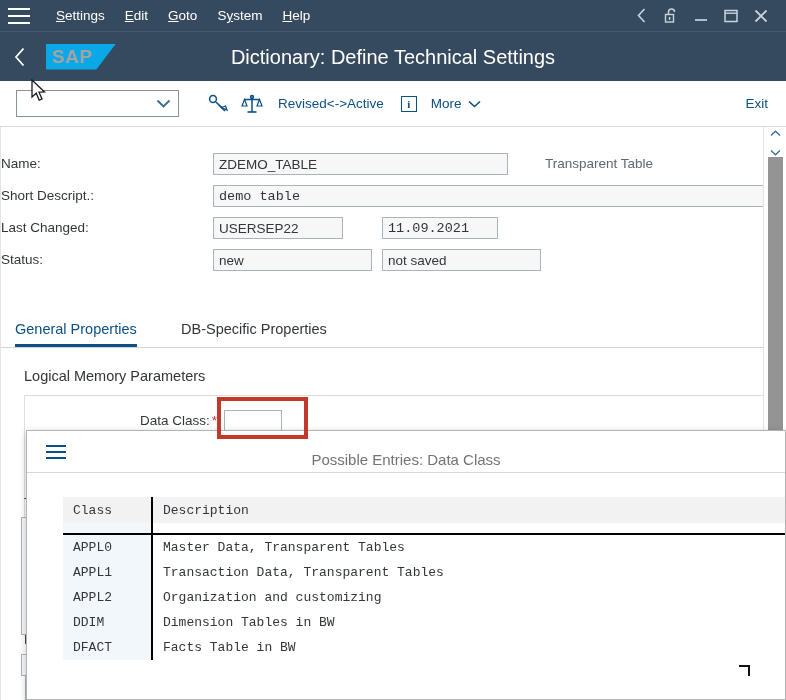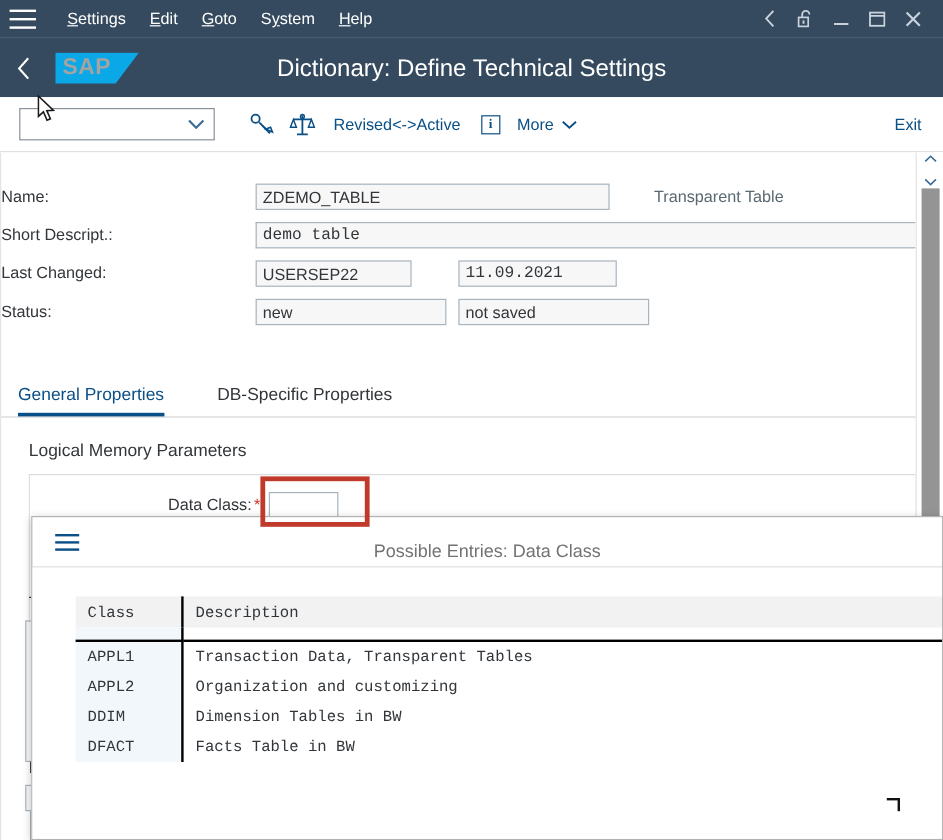--- a/index.html
+++ b/index.html
@@ -471,21 +471,21 @@
       </div>
 
       <div style="position:absolute;left:0;top:58px;width:763px;">
         <div class="flabel" style="width:205px;left:0;">Short Descript.:</div>
         <div class="fbox" style="left:212px;top:0;width:551px;border-right:none;">demo table</div>
       </div>
 
       <div style="position:absolute;left:0;top:90px;width:763px;">
         <div class="flabel" style="width:205px;left:0;">Last Changed:</div>
         <div class="fbox sans" style="left:212px;top:0;width:130px;">USERSEP22</div>
-        <div class="fbox" style="left:381px;top:0;width:132px;">11.09.2021</div>
+        <div class="fbox" style="left:381px;top:0;width:116px;">11.09.2021</div>
       </div>
 
       <div style="position:absolute;left:0;top:122px;width:763px;">
         <div class="flabel" style="width:205px;left:0;">Status:</div>
         <div class="fbox sans" style="left:212px;top:0;width:159px;">new</div>
         <div class="fbox sans" style="left:381px;top:0;width:159px;">not saved</div>
       </div>
 
       <div class="tabstrip">
         <div class="tab active" style="left:14px;">General Properties</div>
@@ -543,20 +543,24 @@
             <th class="c-class">Class</th>
             <th class="c-desc">Description</th>
           </tr>
           <tr class="sep">
             <td class="c-class"></td>
             <td></td>
           </tr>
         </thead>
         <tbody>
           <tr class="row">
+            <td class="c-class">APPL0</td>
+            <td>Master Data, Transparent Tables</td>
+          </tr>
+          <tr class="row">
             <td class="c-class">APPL1</td>
             <td>Transaction Data, Transparent Tables</td>
           </tr>
           <tr class="row">
             <td class="c-class">APPL2</td>
             <td>Organization and customizing</td>
           </tr>
           <tr class="row">
             <td class="c-class">DDIM</td>
             <td>Dimension Tables in BW</td>

